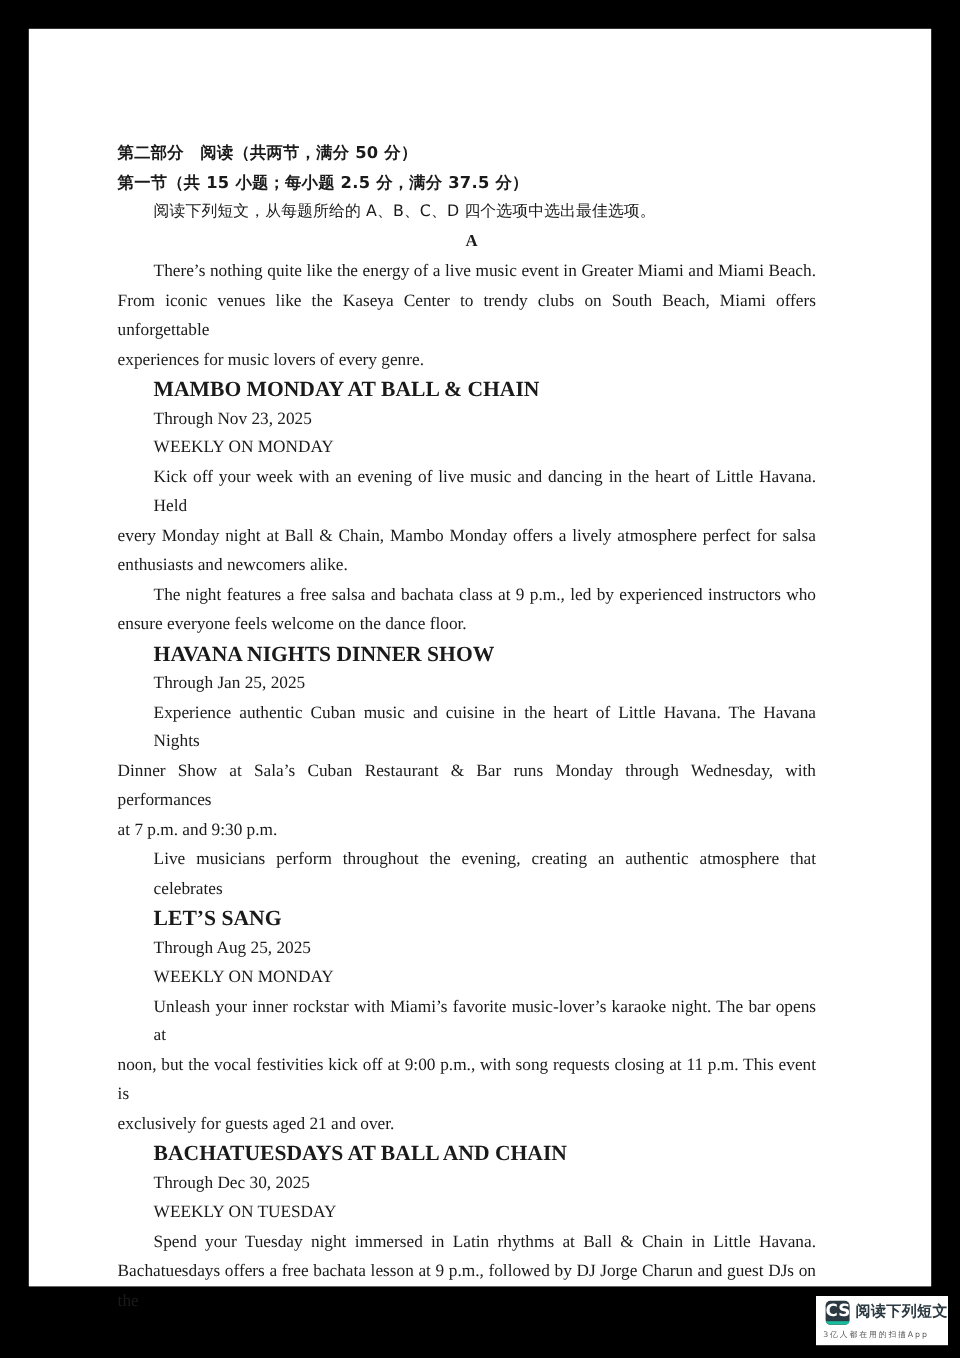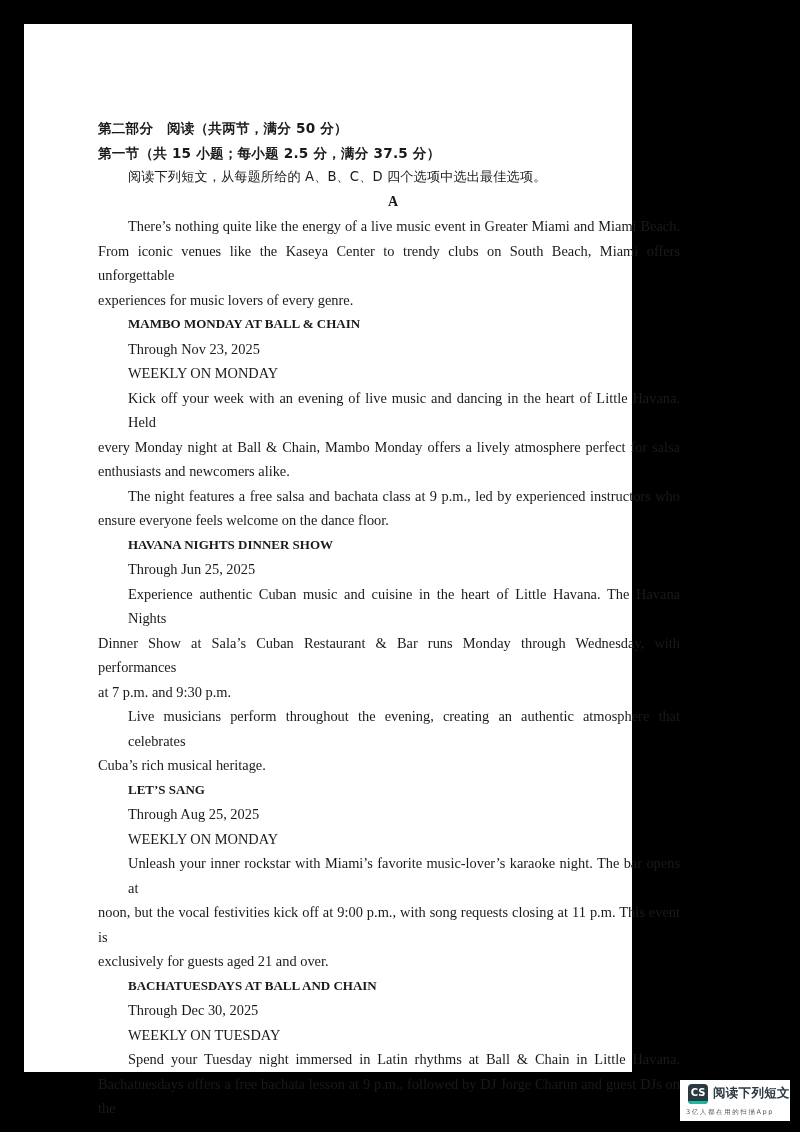--- a/index.html
+++ b/index.html
@@ -7,21 +7,21 @@
       padding: 0;
       width: 800px;
       height: 1132px;
       background: #000000;
       overflow: hidden;
     }
     .page {
       position: absolute;
       left: 24px;
       top: 24px;
-      width: 608px;
+      width: 752px;
       height: 1048px;
       background: #ffffff;
     }
     .content {
       position: absolute;
       left: 74px;
       top: 92px;
       width: 582px;
       font-family: "Liberation Serif", "DejaVu Serif", serif;
       font-size: 14.4px;
@@ -53,21 +53,21 @@
     }
     .para {
       margin: 0;
       text-align: justify;
       text-align-last: left;
       text-indent: 30px;
     }
     .event-title {
       padding-left: 30px;
       font-weight: bold;
-      font-size: 13px;
+      font-size: 18px;
     }
     .event-meta {
       padding-left: 30px;
     }
     .footer {
       position: absolute;
       left: 0;
       width: 752px;
       top: 1000px;
       text-align: center;
@@ -87,21 +87,21 @@
     }
     .wm-logo {
       position: absolute;
       left: 8px;
       top: 4px;
       width: 20px;
       height: 20px;
       background: #2b3a42;
       border-radius: 4px;
       color: #ffffff;
-      font-size: 10px;
+      font-size: 14px;
       font-weight: bold;
       line-height: 18px;
       text-align: center;
       overflow: hidden;
     }
     .wm-logo::after {
       content: "";
       position: absolute;
       left: 0;
       bottom: 0;
@@ -156,29 +156,28 @@
         <div>enthusiasts and newcomers alike.</div>
       </div>
       <div>
         <div style="text-align:justify;text-align-last:justify;padding-left:30px;">The night features a free salsa and bachata class at 9 p.m., led by experienced instructors who</div>
         <div>ensure everyone feels welcome on the dance floor.</div>
       </div>
     </div>
 
     <div>
       <p class="line event-title">HAVANA NIGHTS DINNER SHOW</p>
-      <p class="line event-meta">Through Jun 25, 2025</p>
+      <p class="line event-meta">Through Jan 25, 2025</p>
       <div>
         <div style="text-align:justify;text-align-last:justify;padding-left:30px;">Experience authentic Cuban music and cuisine in the heart of Little Havana. The Havana Nights</div>
         <div style="text-align:justify;text-align-last:justify;">Dinner Show at Sala’s Cuban Restaurant &amp; Bar runs Monday through Wednesday, with performances</div>
         <div>at 7 p.m. and 9:30 p.m.</div>
       </div>
       <div>
         <div style="text-align:justify;text-align-last:justify;padding-left:30px;">Live musicians perform throughout the evening, creating an authentic atmosphere that celebrates</div>
-        <div>Cuba’s rich musical heritage.</div>
       </div>
     </div>
 
     <div>
       <p class="line event-title">LET’S SANG</p>
       <p class="line event-meta">Through Aug 25, 2025</p>
       <p class="line event-meta">WEEKLY ON MONDAY</p>
       <div>
         <div style="text-align:justify;text-align-last:justify;padding-left:30px;">Unleash your inner rockstar with Miami’s favorite music-lover’s karaoke night. The bar opens at</div>
         <div style="text-align:justify;text-align-last:justify;">noon, but the vocal festivities kick off at 9:00 p.m., with song requests closing at 11 p.m. This event is</div>

